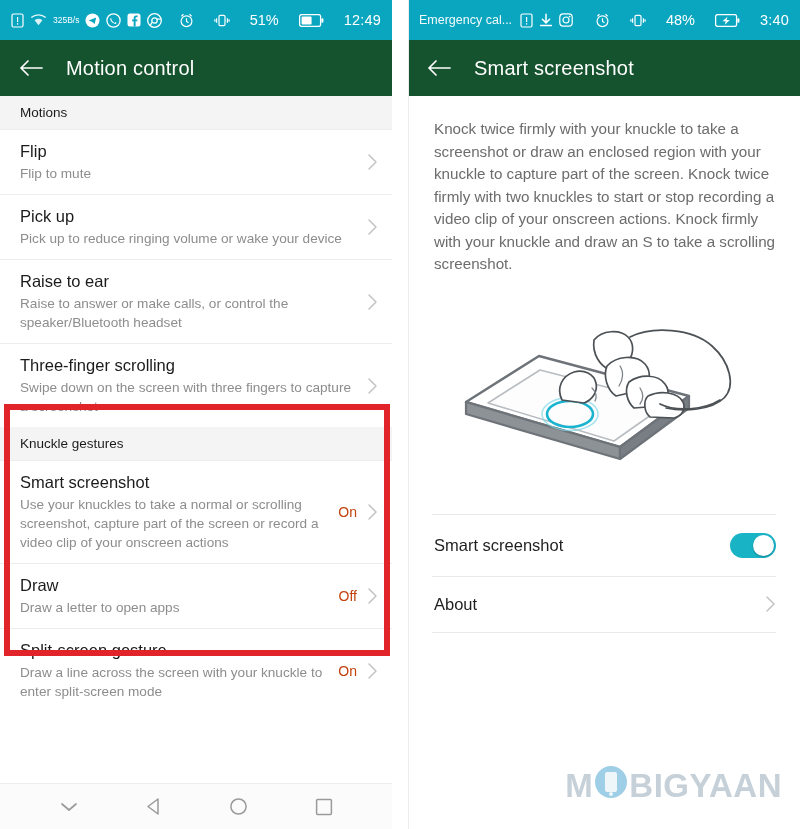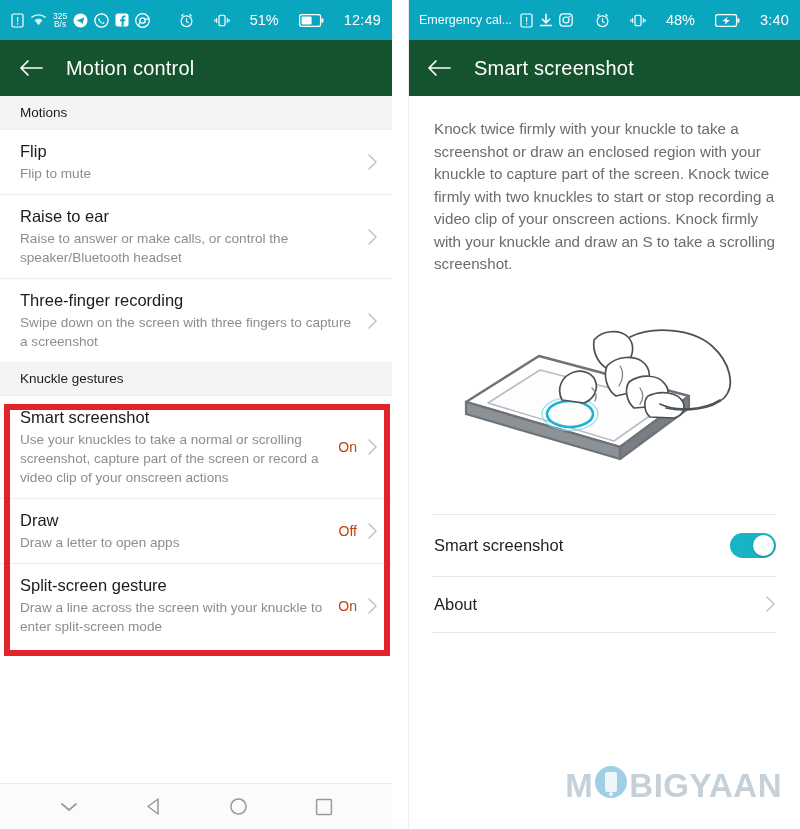--- a/index.html
+++ b/index.html
@@ -25,21 +25,21 @@
   .statusbar {
     height: 40px; background: #0AA6C0;
     display: flex; align-items: center; justify-content: space-between;
     padding: 0 11px; color: #ffffff;
   }
   .sb-left, .sb-right { display: flex; align-items: center; }
   .sb-left  { gap: 6px; }
   .sb-right { gap: 20px; }
   .sb-text { font-size: 14.5px; letter-spacing: .2px; }
   .sb-emerg { font-size: 12.5px; opacity:.95; margin-right:2px;text-align:center;}
-  .rate { display:flex; flex-direction:column; align-items:center; line-height:8px; }
+  .rate { display:flex; flex-direction:row; align-items:center; line-height:8px; }
   .rate span { font-size: 8.5px; }
   .ic { display:inline-flex; align-items:center; justify-content:center; }
   .ic svg { display:block; }
   .pct { font-size: 14.5px; }
 
   
   .appbar {
     height: 56px; background: #14532d; color: #fff;
     display: flex; align-items: center; padding-left: 18px; gap: 22px;
   }
@@ -215,36 +215,47 @@
           <div class="row-title">Flip</div>
           <div class="row-sub">Flip to mute</div>
         </div>
         <span class="chev">
           <svg width="11" height="18" viewBox="0 0 11 18">
               <path d="M2 2l7 7-7 7" fill="none" stroke="#c3c3c3" stroke-width="1.5" stroke-linecap="round" stroke-linejoin="round"></path>
             </svg>
         </span>
       </div>
 
+      <div class="row">
+        <div class="row-text">
+          <div class="row-title">Pick up</div>
+          <div class="row-sub">Pick up to reduce ringing volume or wake your device</div>
+        </div>
+        <span class="chev">
+          <svg width="11" height="18" viewBox="0 0 11 18">
+              <path d="M2 2l7 7-7 7" fill="none" stroke="#c3c3c3" stroke-width="1.5" stroke-linecap="round" stroke-linejoin="round"></path>
+            </svg>
+        </span>
+      </div>
 
       <div class="row">
         <div class="row-text">
           <div class="row-title">Raise to ear</div>
           <div class="row-sub">Raise to answer or make calls, or control the speaker/Bluetooth headset</div>
         </div>
         <span class="chev">
           <svg width="11" height="18" viewBox="0 0 11 18">
               <path d="M2 2l7 7-7 7" fill="none" stroke="#c3c3c3" stroke-width="1.5" stroke-linecap="round" stroke-linejoin="round"></path>
             </svg>
         </span>
       </div>
 
       <div class="row">
         <div class="row-text">
-          <div class="row-title">Three-finger recording</div>
+          <div class="row-title">Three-finger scrolling</div>
           <div class="row-sub">Swipe down on the screen with three fingers to capture a screenshot</div>
         </div>
         <span class="chev">
           <svg width="11" height="18" viewBox="0 0 11 18">
               <path d="M2 2l7 7-7 7" fill="none" stroke="#c3c3c3" stroke-width="1.5" stroke-linecap="round" stroke-linejoin="round"></path>
             </svg>
         </span>
       </div>
     </div>
 

